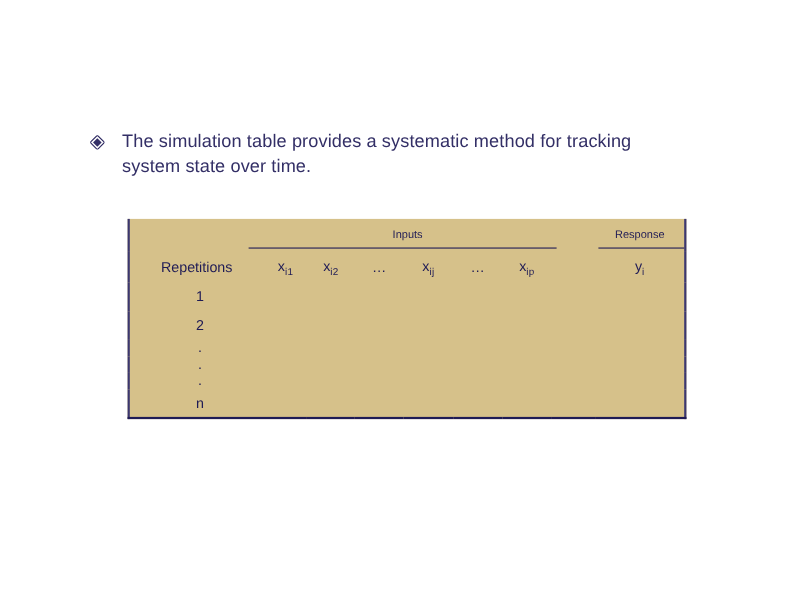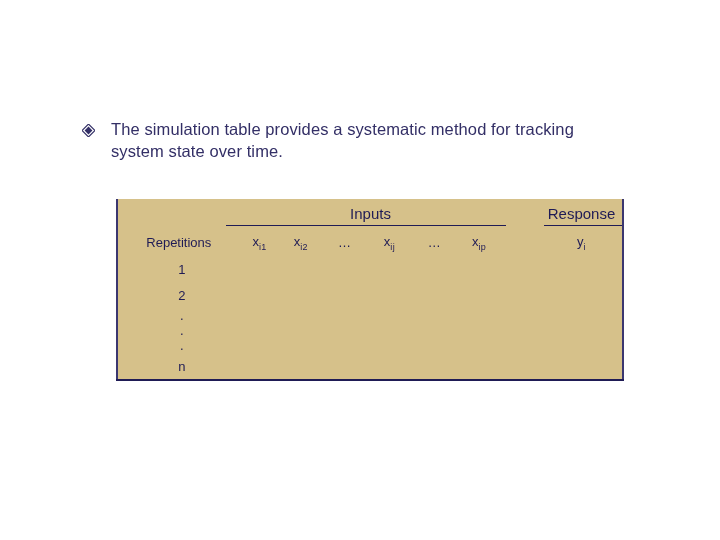--- a/index.html
+++ b/index.html
@@ -45,21 +45,21 @@
     color: #1f1b55;
   }
   .sim-table td, .sim-table th {
     padding: 0;
     text-align: center;
     vertical-align: middle;
     font-weight: normal;
   }
   .row-top td {
     height: 30px;
-    font-size: 15px;
+    font-size: 10px;
   }
   .row-hdr td {
     height: 28px;
     font-size: 13px;
   }
   .row-body td {
     height: 26px;
     font-size: 13px;
   }
   .row-dot td {

